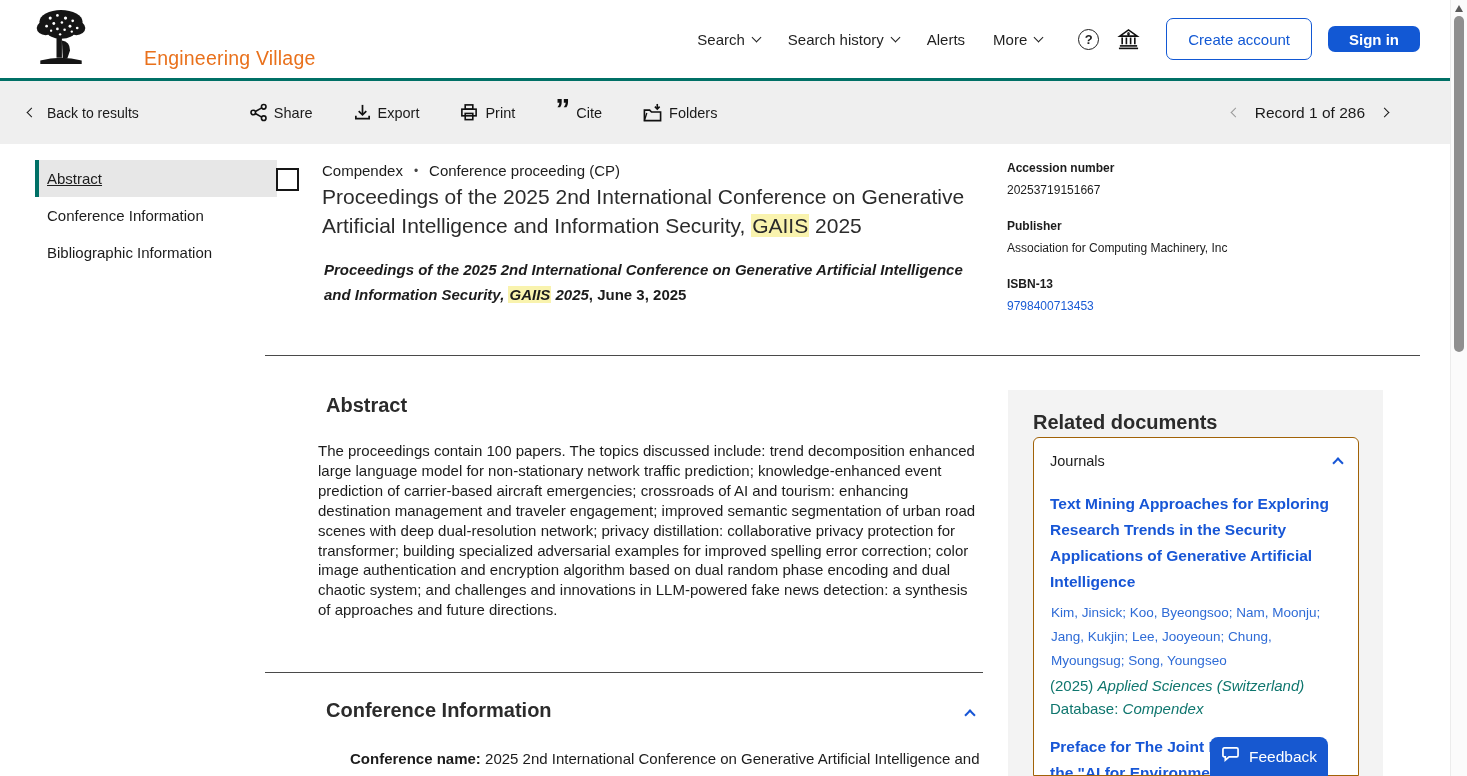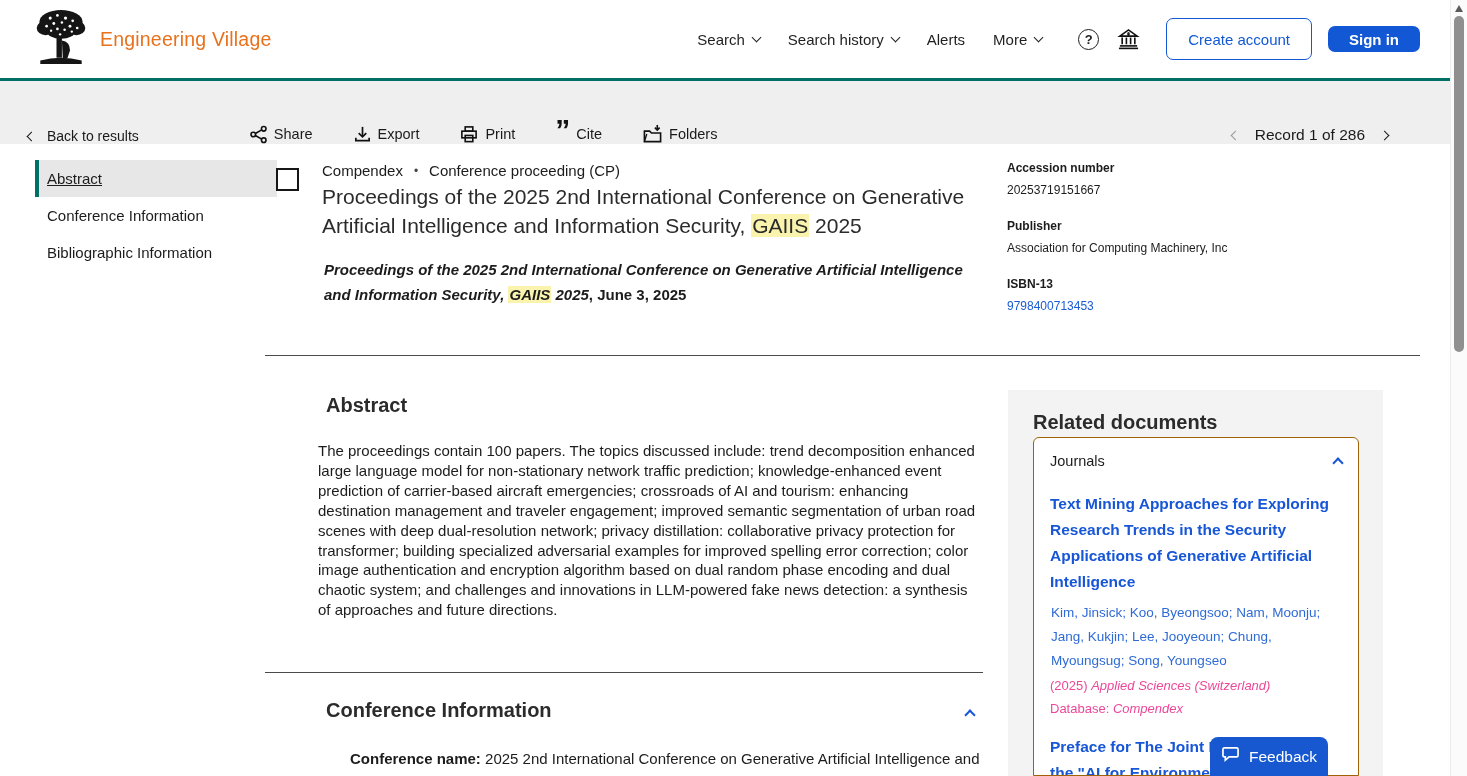--- a/index.html
+++ b/index.html
@@ -3,21 +3,21 @@
 <meta charset="utf-8">
 <style>
   * { margin:0; padding:0; box-sizing:border-box; }
   html,body { width:1467px; height:776px; overflow:hidden; background:#fff;
     font-family:"Liberation Sans", sans-serif; color:#212121; }
   body { position:relative; }
 
   
   .header { position:absolute; top:0; left:0; width:1450px; height:78px; background:#fff;
     display:flex; align-items:center; }
-  .brand { display:flex; align-items:center; margin-left:34px; }
+  .brand { display:flex; align-items:flex-end; margin-left:34px;gap:44px; }
   .brand-name { font-size:19.5px; color:#E9711C; margin-left:12px; letter-spacing:.2px; }
   .hdr-right { display:flex; align-items:center; margin-left:auto; padding-right:30px; }
   .nav-item { display:flex; align-items:center; gap:8px; font-size:15px; color:#1f1f1f;
     margin-right:28px; cursor:pointer; white-space:nowrap; }
   .help-circle { width:21px; height:21px; border:1.6px solid #1f1f1f; border-radius:50%;
     display:flex; align-items:center; justify-content:center; font-size:13px; font-weight:bold;
     margin:0 18px 0 8px; cursor:pointer; }
   .inst-icon { margin-right:26px; cursor:pointer; display:flex; }
   .btn-outline { height:42px; padding:0 21px; background:#fff; border:1.5px solid #1258D4;
     border-radius:7px; color:#1258D4; font-size:15px; cursor:pointer;
@@ -30,21 +30,21 @@
   .cv { display:inline-block; width:7px; height:7px;
     border:solid currentColor; border-width:0 1.8px 1.8px 0; }
   .cv-down { transform:rotate(45deg); margin-top:-4px; }
   .cv-up { transform:rotate(-135deg); margin-top:4px; }
   .cv-left { transform:rotate(135deg); }
   .cv-right { transform:rotate(-45deg); }
   .cv-blue { color:#1756D6; width:8px; height:8px; border-width:0 2.2px 2.2px 0; }
 
   
   .toolbar { position:absolute; top:81px; left:0; width:1450px; height:63px; background:#EFEFEF;
-    display:flex; align-items:flex-end; }
+    display:flex; align-items:center; }
   .back-group { display:flex; align-items:center; gap:12px; margin-left:28px; font-size:14px;
     cursor:pointer; color:#1a1a1a; }
   .actions { display:flex; align-items:center; gap:40px; margin-left:110px; }
   .action { display:flex; align-items:center; gap:6px; font-size:14.5px; cursor:pointer; color:#1a1a1a; }
   .action svg { display:block; }
   .cite-glyph { font-size:30px; font-weight:bold; line-height:10px; height:18px; color:#111; }
   .record-nav { margin-left:auto; margin-right:62px; display:flex; align-items:center; gap:16px;
     font-size:15.5px; color:#1a1a1a; }
   .rn-prev { color:#9a9a9a; cursor:default; }
   .rn-next { color:#1a1a1a; cursor:pointer; }
@@ -90,21 +90,21 @@
   
   .related-panel { position:absolute; left:1008px; top:390px; width:375px; height:386px; background:#F3F3F3; }
   .related-heading { margin:21px 0 0 25px; font-size:20px; color:#2b2b2b; }
   .related-card { position:absolute; left:25px; top:47px; width:326px; height:339px; background:#fff;
     border:1px solid #a16207; border-radius:6px 6px 0 0; overflow:hidden; }
   .acc-header { display:flex; align-items:center; justify-content:space-between;
     padding:15px 16px 6px 16px; font-size:14.5px; color:#1c1c1c; cursor:pointer; }
   .rel-title { margin:16px 16px 0 16px; font-size:15.5px; font-weight:bold; color:#1756D6;
     line-height:26px; cursor:pointer; }
   .rel-authors { margin:6px 14px 0 17px; font-size:13.5px; color:#2E6BD6; line-height:24px; cursor:pointer; }
-  .rel-src { margin:3px 16px 0 16px; font-size:13px; color:#ec4899; line-height:20px; }
+  .rel-src { margin:3px 16px 0 16px; font-size:15px; color:#0f766e; line-height:20px; }
   .rel-src .ital { font-style:italic; }
   .rel-title2 { margin:15px 16px 0 16px; font-size:15.5px; font-weight:bold; color:#1756D6;
     line-height:26px; cursor:pointer; }
 
   
   .feedback-btn { position:absolute; left:1210px; top:737px; width:118px; height:39px;
     background:#1758D0; color:#fff; border:none; border-radius:8px 8px 0 0; display:flex;
     align-items:center; justify-content:center; gap:9px; font-size:15.5px; cursor:pointer;
     font-family:"Liberation Sans",sans-serif; }
 

